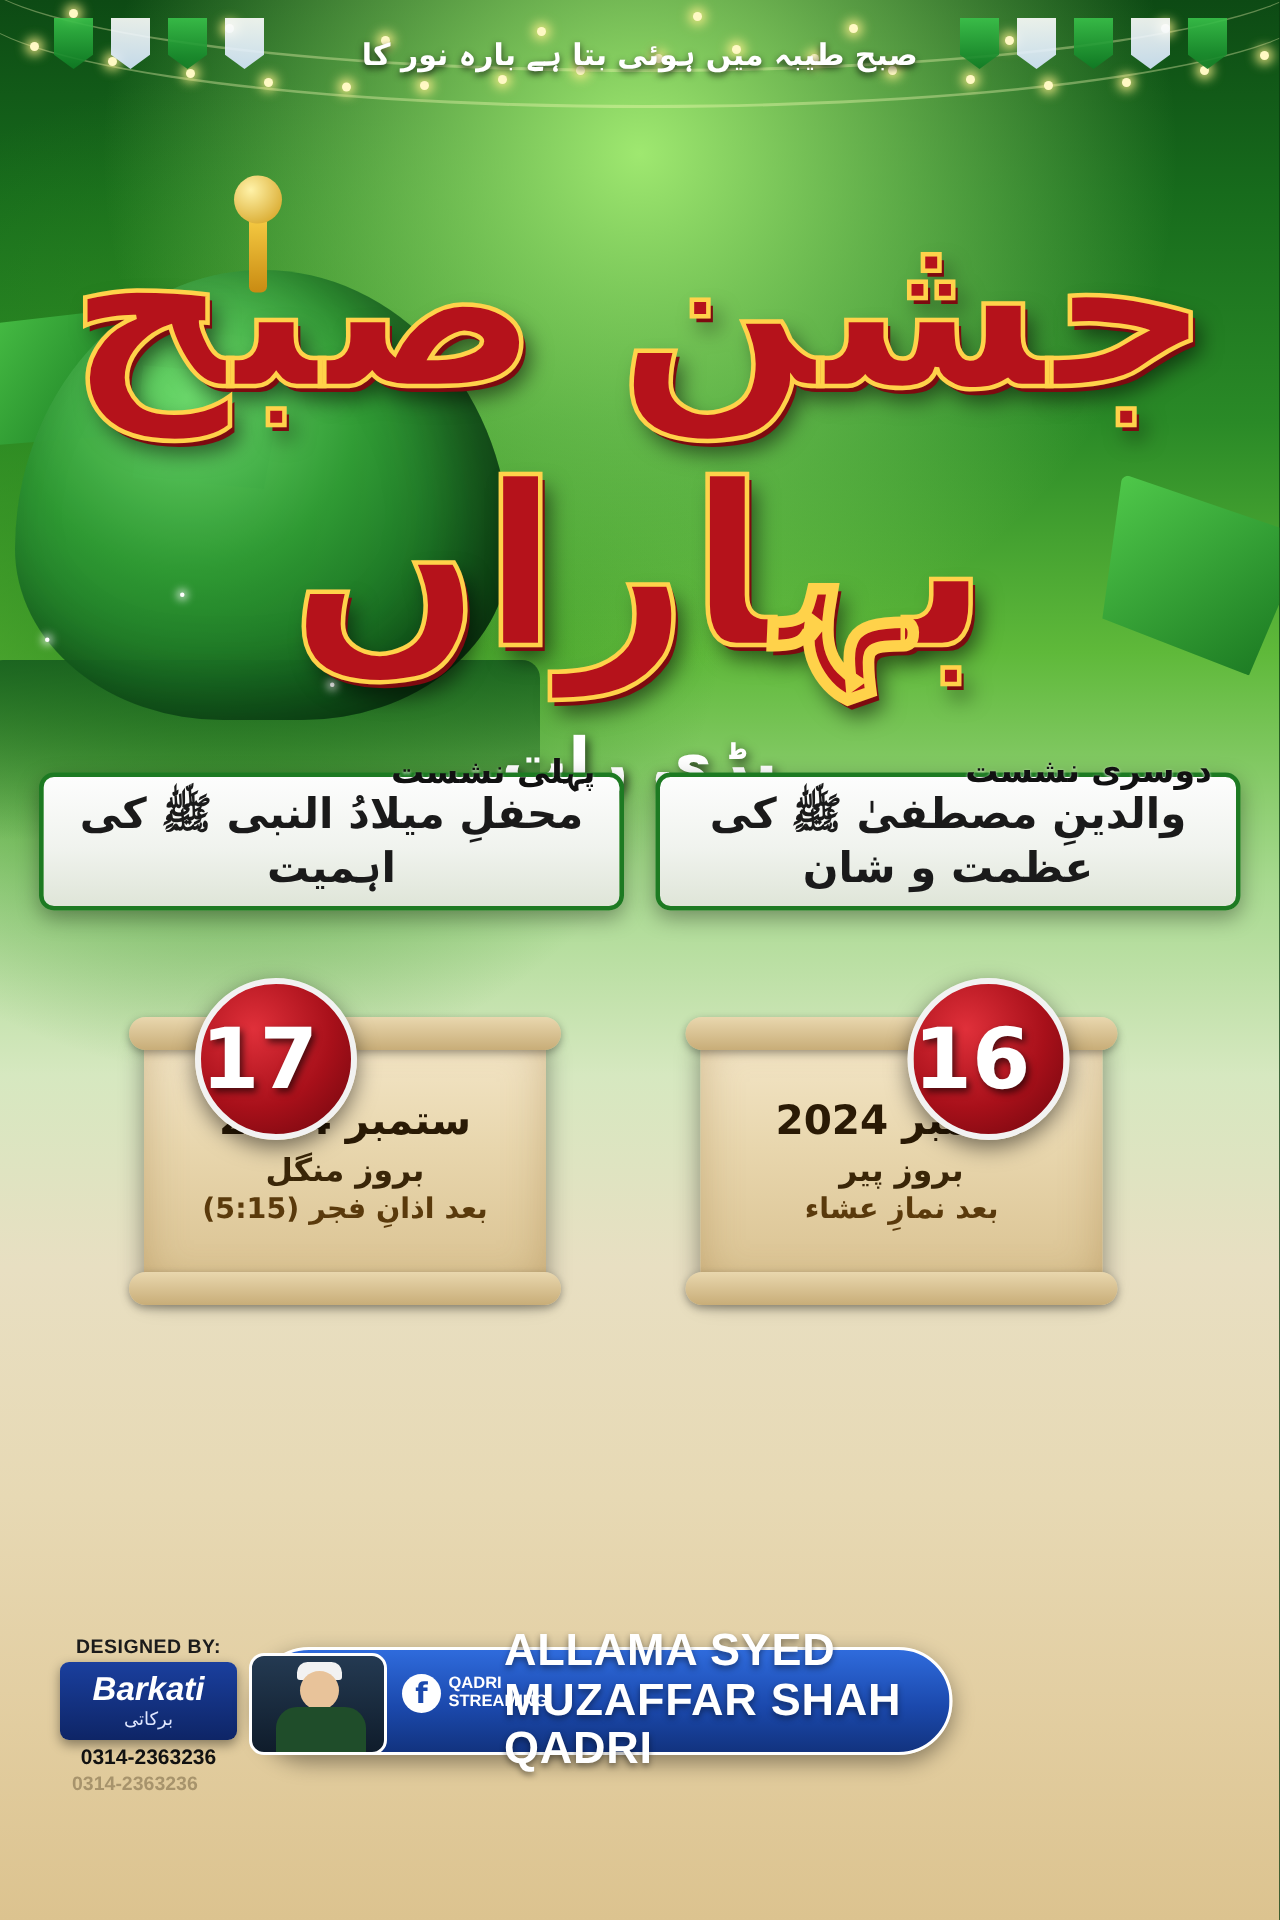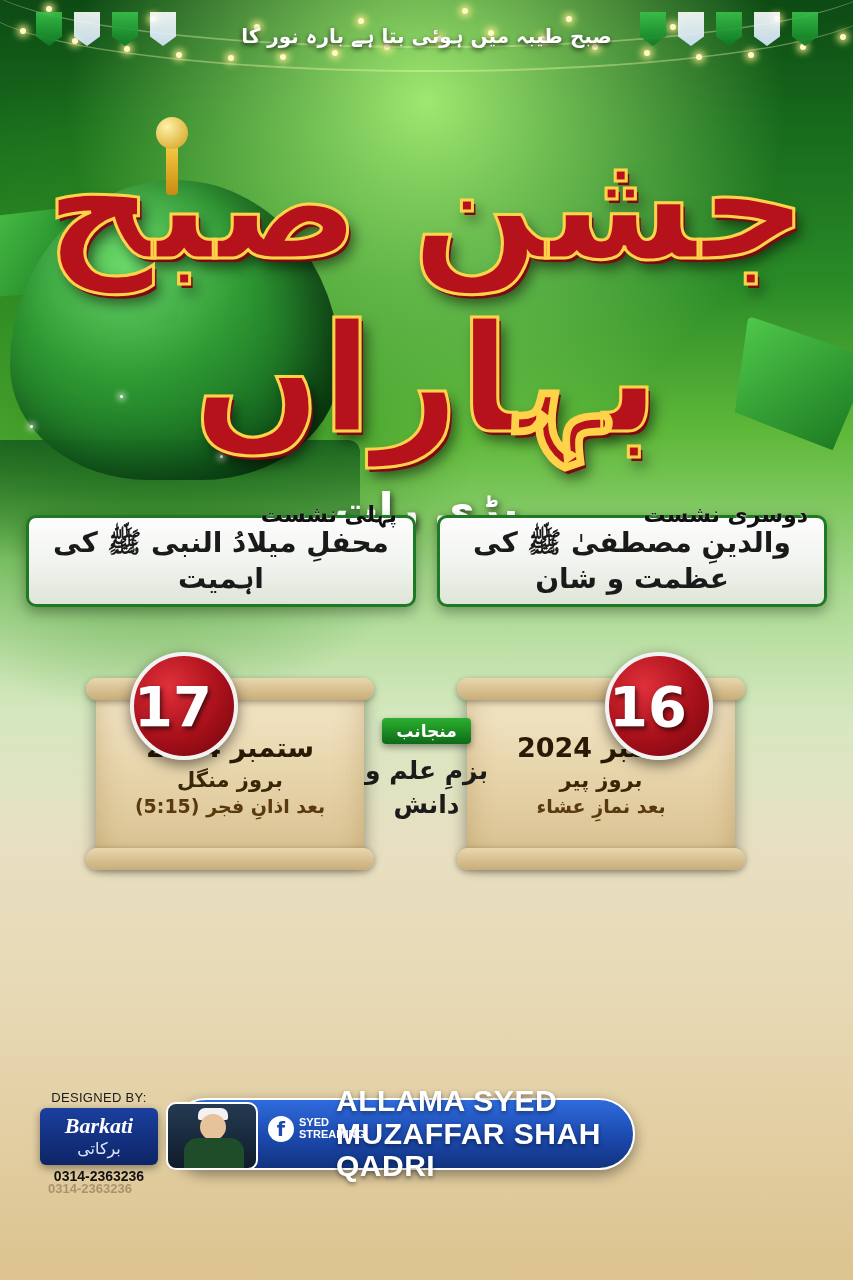--- a/index.html
+++ b/index.html
@@ -235,34 +235,34 @@
     line-height: 1.15; margin-top: 6px;
     text-shadow: 3px 4px 8px rgba(0,0,0,.6);
   }
 
   
   .designer {
     position: absolute; left: 40px; top: 1090px; width: 118px; text-align: center;
   }
   .designer-label {
     font-family: "Liberation Sans", sans-serif;
-    font-size: 13px; font-weight: normal; color: #1b1b1b; letter-spacing: .3px;
+    font-size: 13px; font-weight: bold; color: #1b1b1b; letter-spacing: .3px;
   }
   .designer-box {
     margin-top: 3px;
     background: linear-gradient(180deg,#1a3f9e,#0e2566);
     border-radius: 6px; padding: 5px 4px 7px;
     box-shadow: 0 3px 8px rgba(0,0,0,.4);
   }
   .designer-brand {
-    font-family: Liberation Serif, serif; font-style: italic;
+    font-family: Liberation Sans, sans-serif; font-style: italic;
     font-size: 22px; font-weight: bold; color: #ffffff;
   }
   .designer-sub {
-    font-family: "DejaVu Sans", sans-serif; font-size: 16px; color: #dfe6ff;
+    font-family: "DejaVu Sans", sans-serif; font-size: 12px; color: #dfe6ff;
   }
   .designer-phone {
     margin-top: 3px;
     font-family: "Liberation Sans", sans-serif;
     font-size: 14px; font-weight: bold; color: #111;
   }
 
   
   .live-strip {
     position: absolute; left: 170px; top: 1098px; width: 465px; height: 72px;
@@ -429,24 +429,20 @@
       <div class="scroll-inner rtl">
         <div class="date-line1">ستمبر 2024</div>
         <div class="date-line2">بروز منگل</div>
         <div class="date-line3">بعد اذانِ فجر (5:15)</div>
       </div>
     </div>
     <div class="daybadge badge-left">
       <span>17</span>
     </div>
 
-    <div class="center-ribbon">
-      <div class="ribbon-tag rtl">منجانب</div>
-      <div class="ribbon-text rtl">بزمِ علم و دانش</div>
-    </div>
   </div>
 
 
   <div class="designer">
     <div class="designer-label">DESIGNED BY:</div>
     <div class="designer-box">
       <div class="designer-brand">Barkati</div>
       <div class="designer-sub rtl">برکاتی</div>
     </div>
     <div class="designer-phone">0314-2363236</div>
@@ -456,21 +452,21 @@
 
   <div class="live-strip">
     <div class="live-photo">
       <div class="cap"></div>
       <div class="head"></div>
       <div class="body"></div>
     </div>
     <div class="fb-badge">
       <div class="fb-circle">f</div>
       <div class="fb-text">
-        <div>SYED</div>
+        <div>QADRI</div>
         <div>STREAMING</div>
       </div>
     </div>
     <div class="live-name">
       <div>ALLAMA SYED</div>
       <div>MUZAFFAR SHAH QADRI</div>
     </div>
   </div>
 
 

